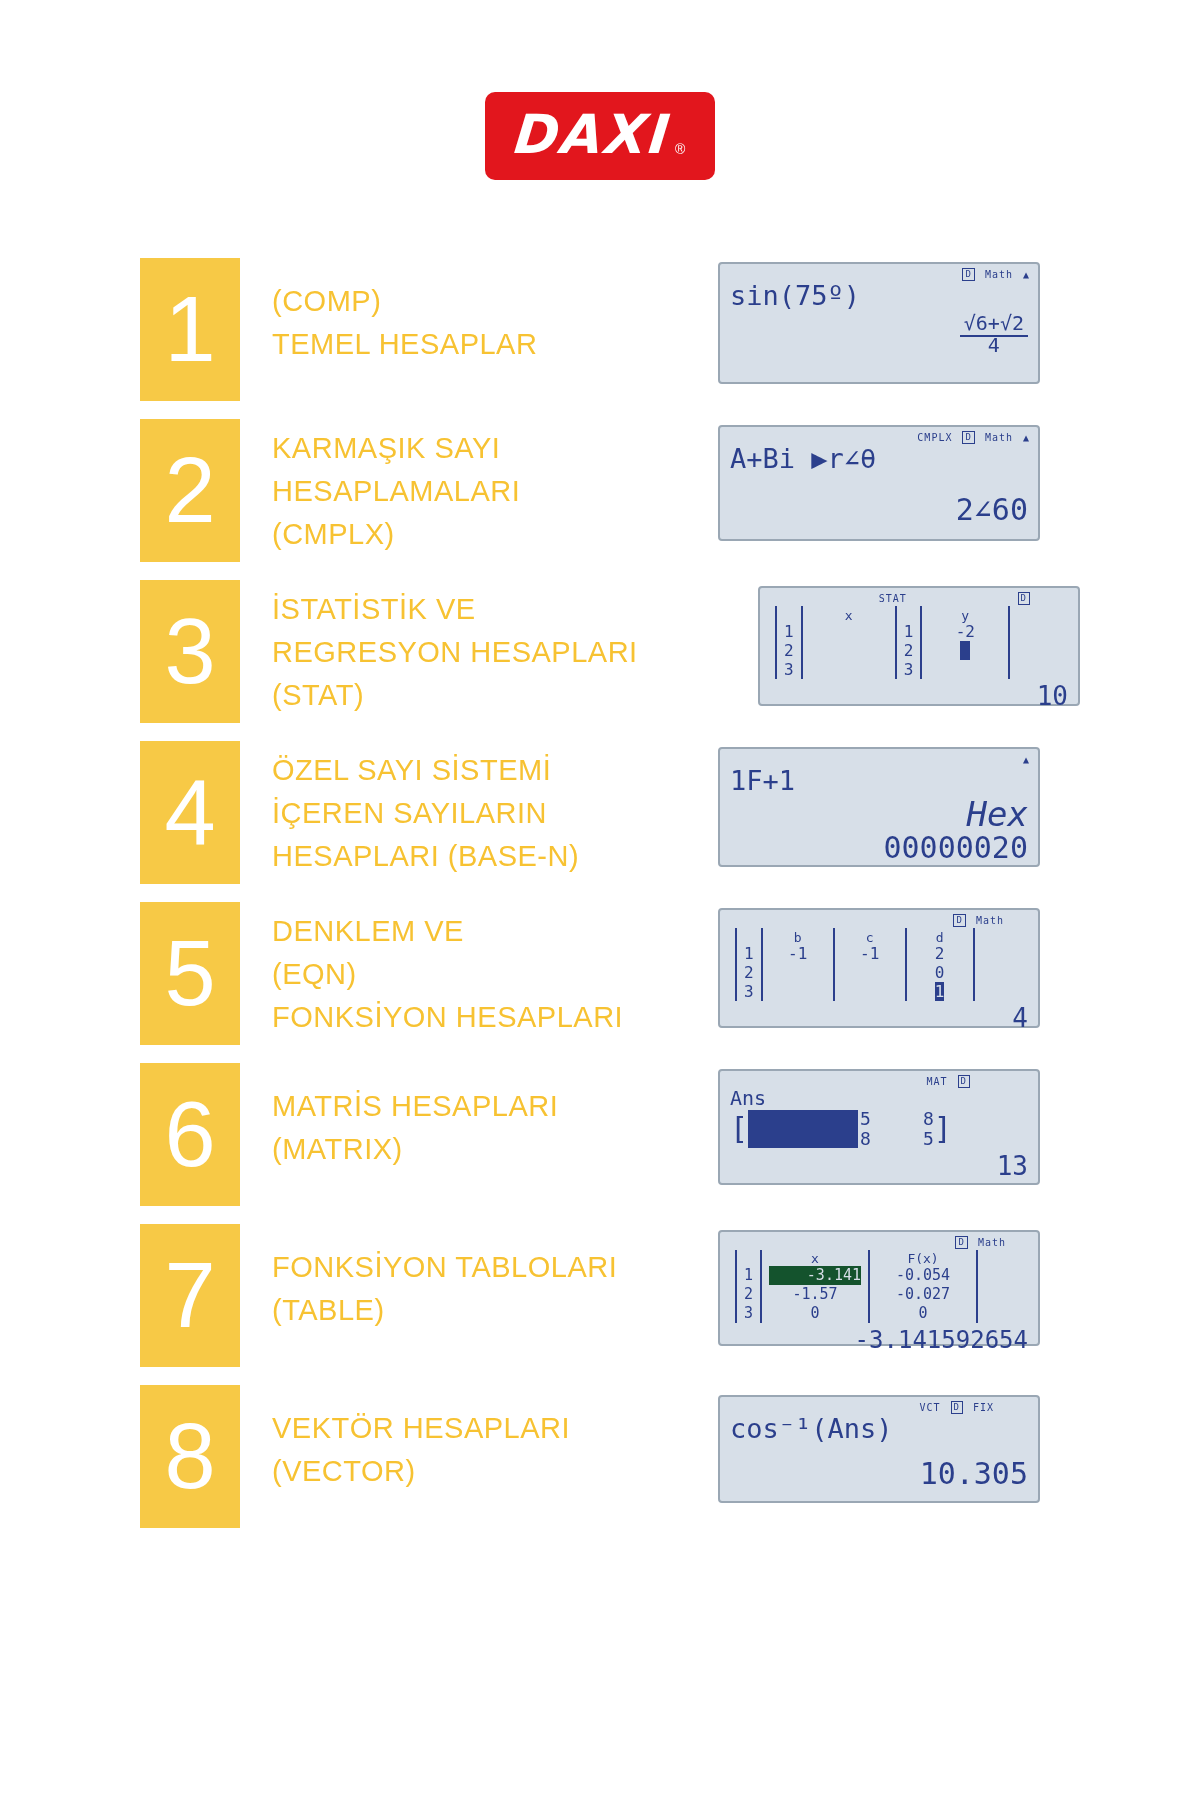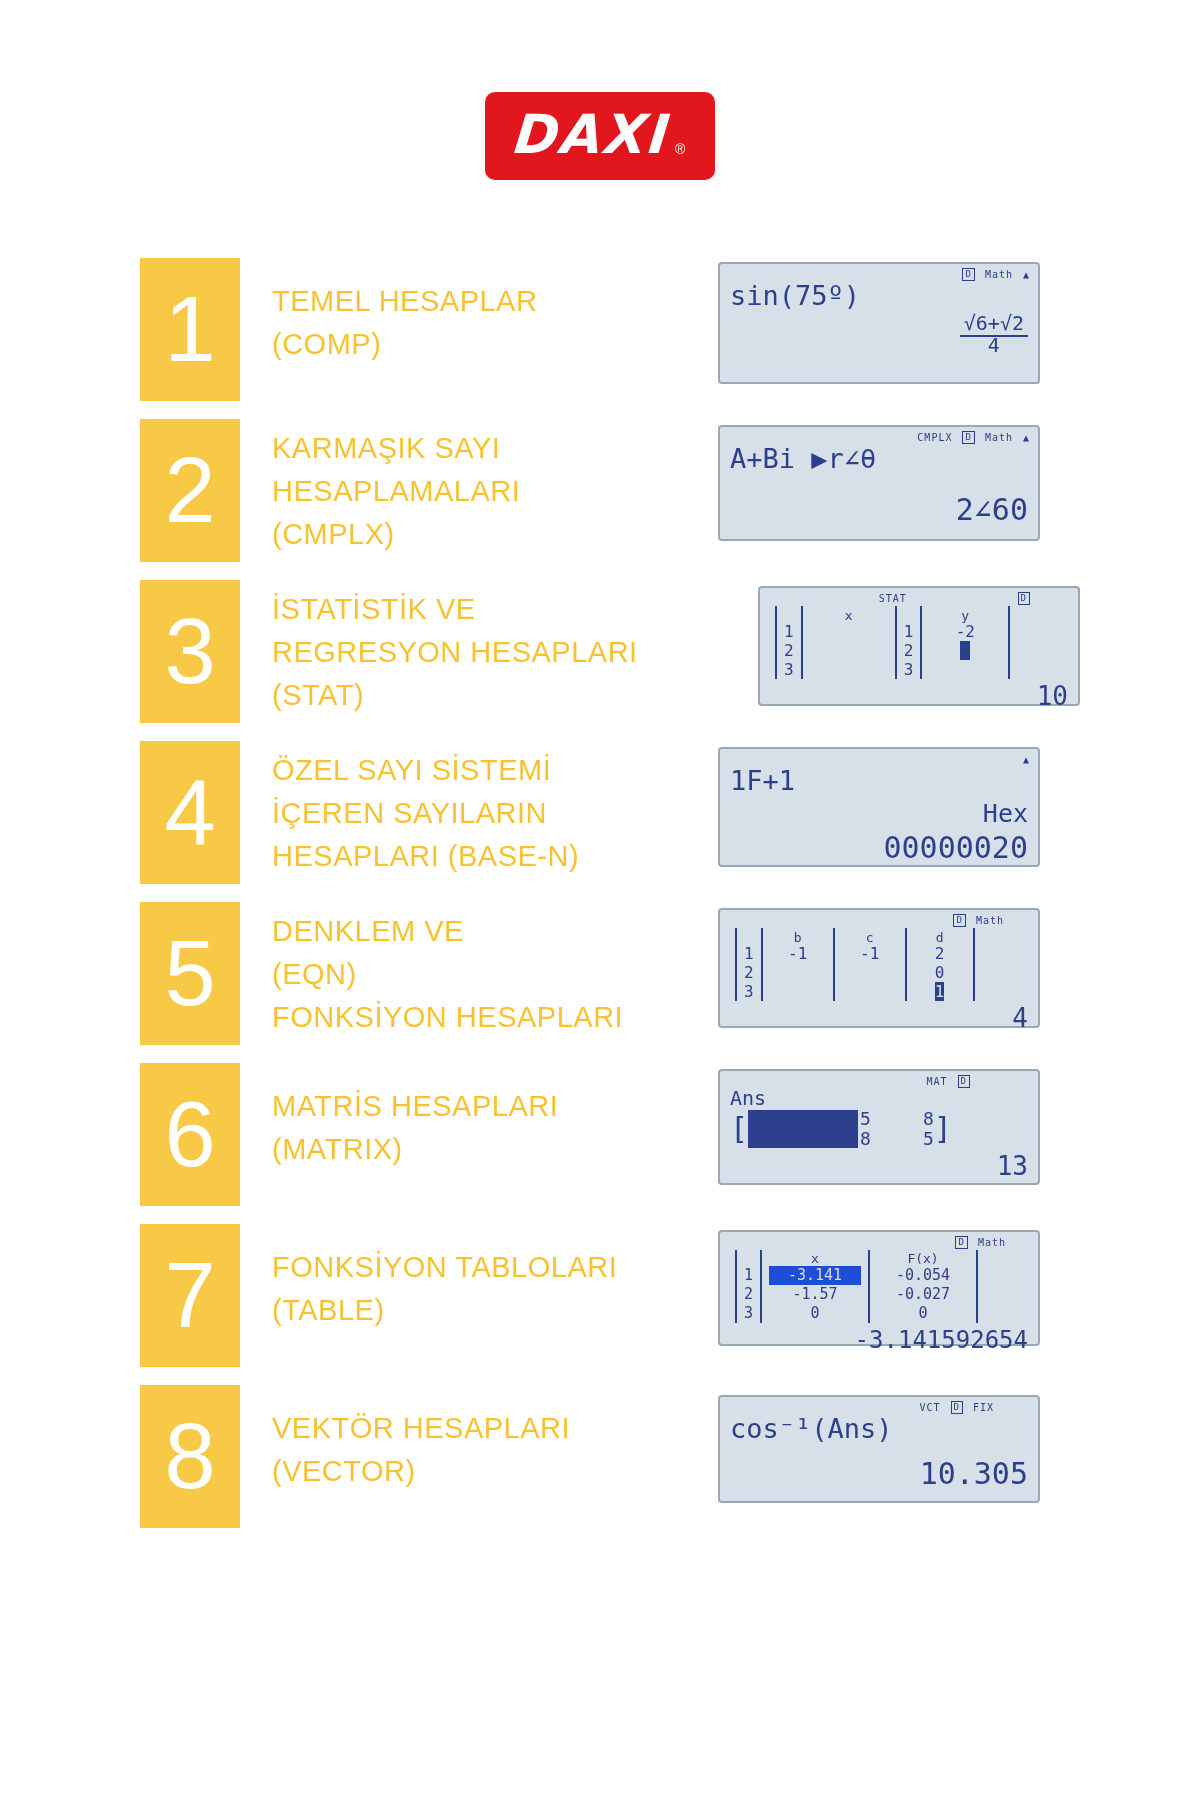--- a/index.html
+++ b/index.html
@@ -132,21 +132,21 @@
   .expr {
     font-size: 27px;
     line-height: 32px;
     letter-spacing: 0px;
   }
   .result {
     text-align: right;
     font-size: 30px;
     line-height: 34px;
   }
-  .result.small { font-size: 25px; }
+  .result.small { font-size: 34px; font-style: italic; }
   .frac {
     display: inline-block;
     text-align: center;
     vertical-align: middle;
     font-size: 20px;
     line-height: 22px;
   }
   .frac .top { border-bottom: 2px solid #2b3f8c; padding: 0 4px; }
   .frac .bot { padding: 0 4px; }
   .rad { font-size: 20px; }
@@ -165,21 +165,21 @@
     padding: 0 2px;
   }
   .col .hd { font-size: 13px; height: 16px; }
   .vline {
     width: 2px;
     background: #2b3f8c;
     margin: 0 5px;
     align-self: stretch;
   }
   .cell { height: 19px; }
-  .cell.sel { background: #1d4ed8; color: #d7dfe8; width: 100%; text-align: center;}
+  .cell.sel { background: #14532d; color: #d7dfe8; width: 100%; text-align: right;}
   .rowsel { background: #2b3f8c; color: #d7dfe8; }
 
   .bottomright {
     text-align: right;
     font-size: 26px;
     line-height: 30px;
     padding-top: 2px;
   }
   .tri { font-size: 10px; }
   .matbracket { font-size: 30px; line-height: 26px; }
@@ -194,22 +194,22 @@
       <span class="logo-text">DAXI</span>
       <span class="logo-reg">®</span>
     </div>
   </div>
 
   <div class="rows">
 
     <div class="row">
       <div class="num-box">1</div>
       <div class="label">
+        <div>(COMP)</div>
         <div>TEMEL HESAPLAR</div>
-        <div>(COMP)</div>
       </div>
       <div class="screen" style="top:4px; height:122px;">
         <div class="topbar">
           <span class="spacer"></span>
           <span class="ind boxed">D</span>
           <span class="ind">Math</span>
           <span class="ind tri">▲</span>
         </div>
         <div class="body">
           <div class="expr">sin(75º)</div>

